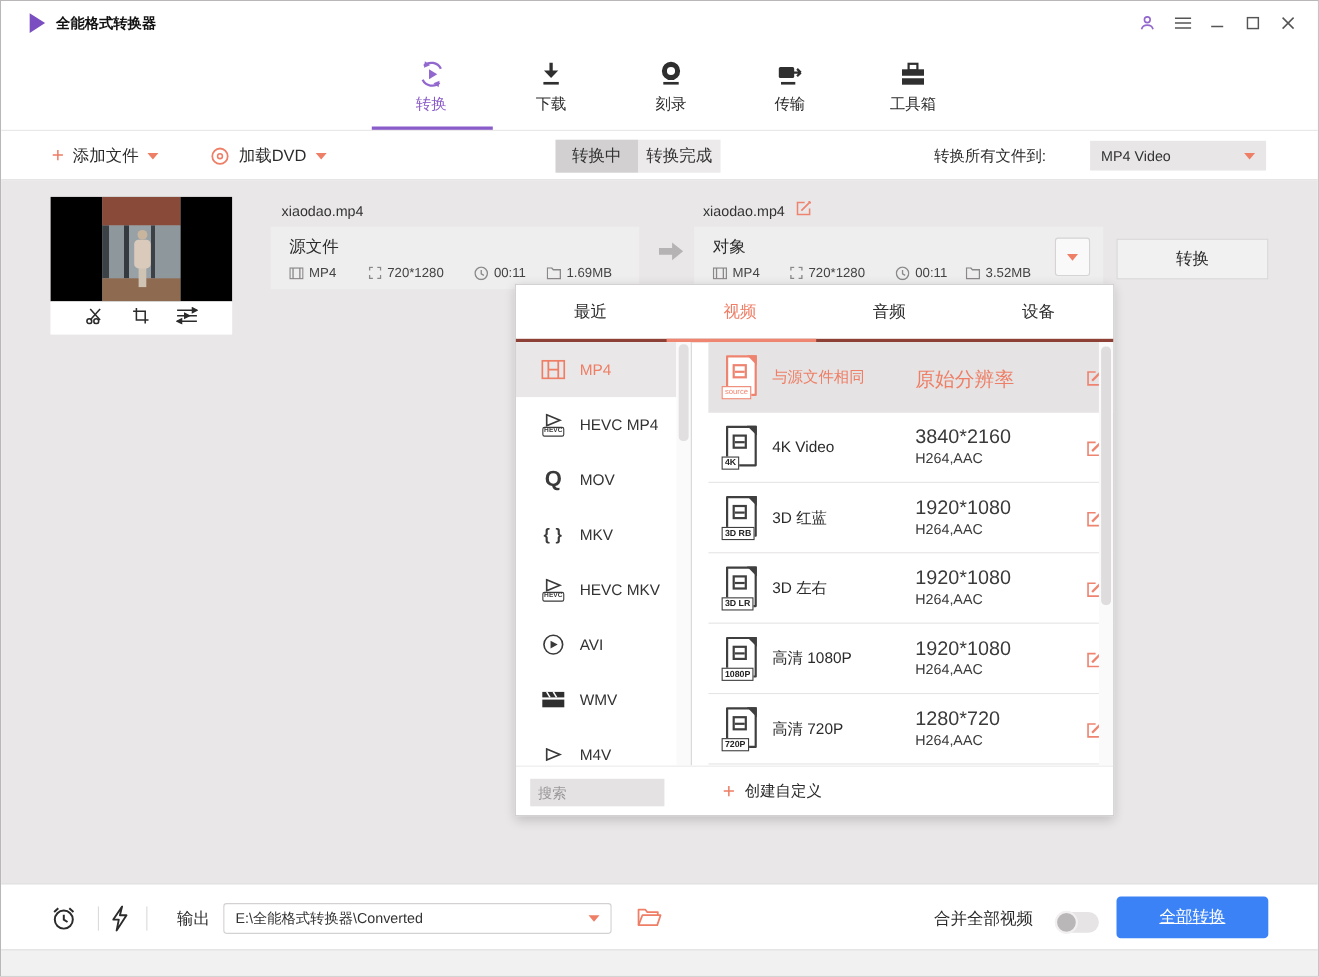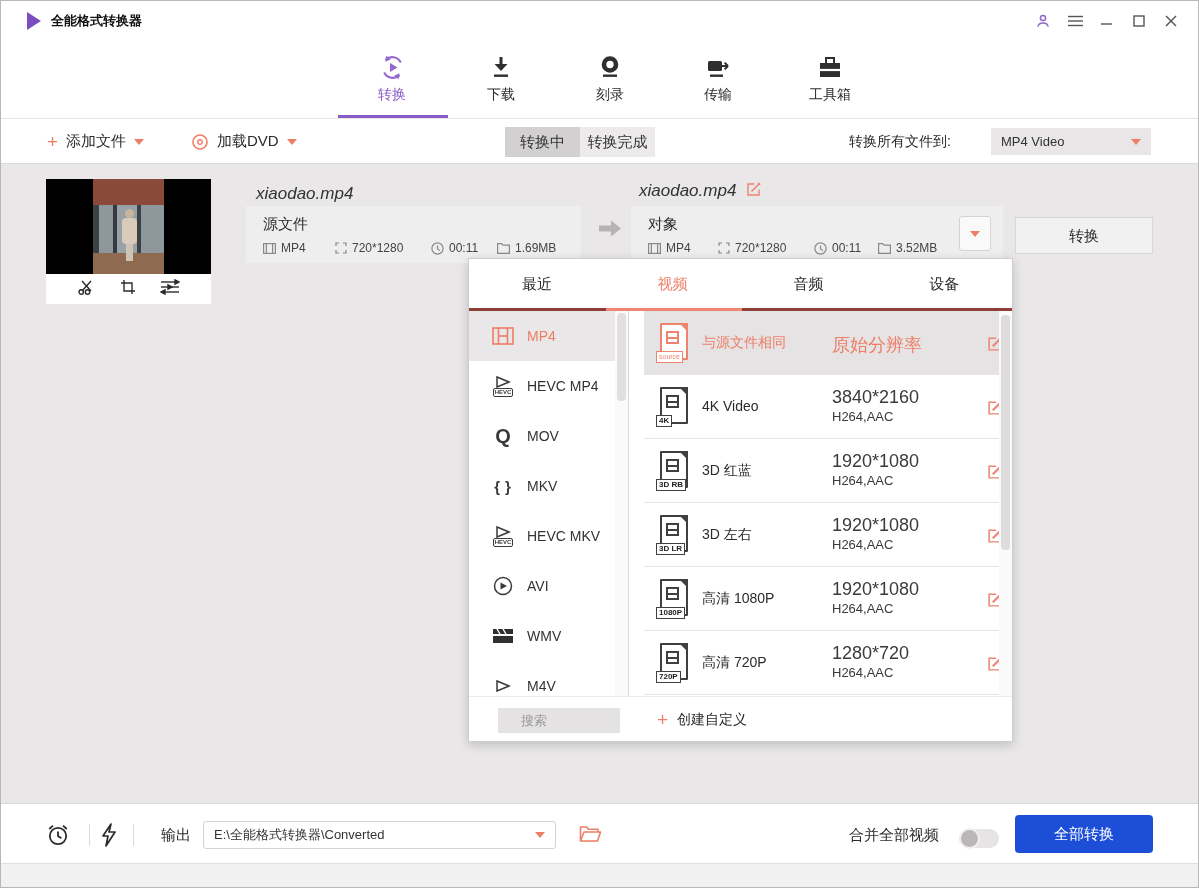--- a/index.html
+++ b/index.html
@@ -46,21 +46,21 @@
   .frame .brick { position:absolute; left:0; top:0; width:100%; height:26px; background:#8a4a3a; }
   .frame .glass { position:absolute; left:0; top:26px; width:100%; height:48px;
                   background:linear-gradient(90deg,#3c4146 0 6px,#8e979c 6px 20px,#343a3f 20px 24px,#98a1a6 24px 44px,#3c4146 44px 48px,#8e979c 48px 71px); }
   .frame .wood { position:absolute; left:0; bottom:0; width:100%; height:21px; background:#8d6a50; }
   .frame .head { position:absolute; left:32px; top:30px; width:9px; height:9px; border-radius:50%; background:#c9b49e; }
   .frame .body { position:absolute; left:29px; top:39px; width:15px; height:26px; border-radius:4px; background:#d9cabb; }
   .frame .legs { position:absolute; left:33px; top:64px; width:7px; height:18px; background:#cfc3b4; }
   .thumb-actions { position:absolute; left:0; bottom:0; width:165px; height:30px; background:#fff;
                    display:flex; align-items:center; justify-content:center; gap:24px; }
 
-  .file-name { position:absolute; font-size:17px; color:#333;font-style:italic; }
+  .file-name { position:absolute; font-size:13px; color:#333; }
   .src-name { left:255px; top:20px; }
   .tgt-name-row { position:absolute; left:638px; top:17px; display:flex; align-items:center; gap:10px; }
   .tgt-name-row .file-name { position:static; }
 
   .info-box { position:absolute; top:42px; height:57px; background:#efeeee; }
   .info-box .ib-title { position:absolute; left:17px; top:9px; font-size:15px; color:#2b2b2b; }
   .meta-row { position:absolute; left:17px; top:35px; display:flex; align-items:center; font-size:12px; color:#444; }
   .meta { display:flex; align-items:center; gap:5px; }
   .src-box { left:245px; width:335px; }
   .tgt-box { left:630px; width:372px; }
@@ -107,38 +107,38 @@
   .p-name { position:absolute; left:58px; top:23px; font-size:14px; color:#2b2b2b; }
   .p-res { position:absolute; left:188px; top:12px; font-size:18px; color:#3a3a3a; }
   .p-codec { position:absolute; left:188px; top:34px; font-size:13px; color:#3a3a3a; }
   .preset-row.selected .p-name, .preset-row.selected .p-res { color:#ee7e66; }
   .preset-row.selected .p-res { top:22px; }
   .edit-ic { position:absolute; left:343px; top:24px; }
   .preset-scroll { position:absolute; right:0; top:0; width:13px; height:385px; background:#fbfafa; }
   .preset-scroll .thumb-v { position:absolute; left:2px; top:4px; width:9px; height:235px; background:#dedcdc; border-radius:4px; }
   .panel-footer { position:relative; height:47px; border-top:1px solid #eceaea; }
   .search-input { position:absolute; left:13px; top:11px; width:122px; height:25px; background:#e4e2e2; border:none;
-                  padding:0 23px; font-size:13px; color:#333; font-family:inherit;margin-left:16px; }
+                  padding:0 7px; font-size:13px; color:#333; font-family:inherit; }
   .search-input::placeholder { color:#9a9898; }
   .create-custom { position:absolute; left:188px; top:13px; display:flex; align-items:center; gap:9px; font-size:14px; color:#2b2b2b; }
 
   
   .bottombar { position:absolute; left:0; top:802px; width:100%; height:60px; background:#fff; border-top:1px solid #d8d6d6; }
   .bb-ic { position:absolute; top:18px; }
   .bb-div { position:absolute; top:20px; width:1px; height:22px; background:#dcdada; }
   .out-label { position:absolute; left:160px; top:22px; font-size:15px; color:#2b2b2b; }
   .path-select { position:absolute; left:202px; top:17px; width:353px; height:28px; background:#fff; border:1px solid #d3d1d1;
                  border-radius:3px; display:flex; align-items:center; padding:0 10px; font-size:13px; color:#333; }
   .path-select .caret { margin-left:auto; }
   .merge-label { position:absolute; left:848px; top:22px; font-size:15px; color:#2b2b2b; }
   .toggle { position:absolute; left:958px; top:25px; width:40px; height:19px; background:#e6e4e4; border-radius:10px; }
   .toggle .knob { position:absolute; left:0; top:-1px; width:21px; height:21px; border-radius:50%; background:#b9b7b7;
                   border:2px solid #f2f0f0; }
-  .convert-all-btn { position:absolute; left:1014px; top:11px; width:138px; height:38px; background:#1d4ed8; border-radius:4px;
-                     text-align:center; line-height:38px; font-size:15px; color:#fff; }
+  .convert-all-btn { position:absolute; left:1014px; top:11px; width:138px; height:38px; background:#3b82f6; border-radius:4px;
+                     text-align:center; line-height:38px; font-size:15px; color:#fff;text-decoration:underline; }
   .footer-strip { position:absolute; left:0; top:862px; width:100%; height:25px; background:#f2f1f1; border-top:1px solid #e0dede; }
 
   .coral { color:#ee7e66; }
   .plus-glyph { font-size:19px; color:#ee7e66; line-height:19px; font-weight:normal; }
 </style>
 </head>
 <body>
 
 <div class="window">
 

